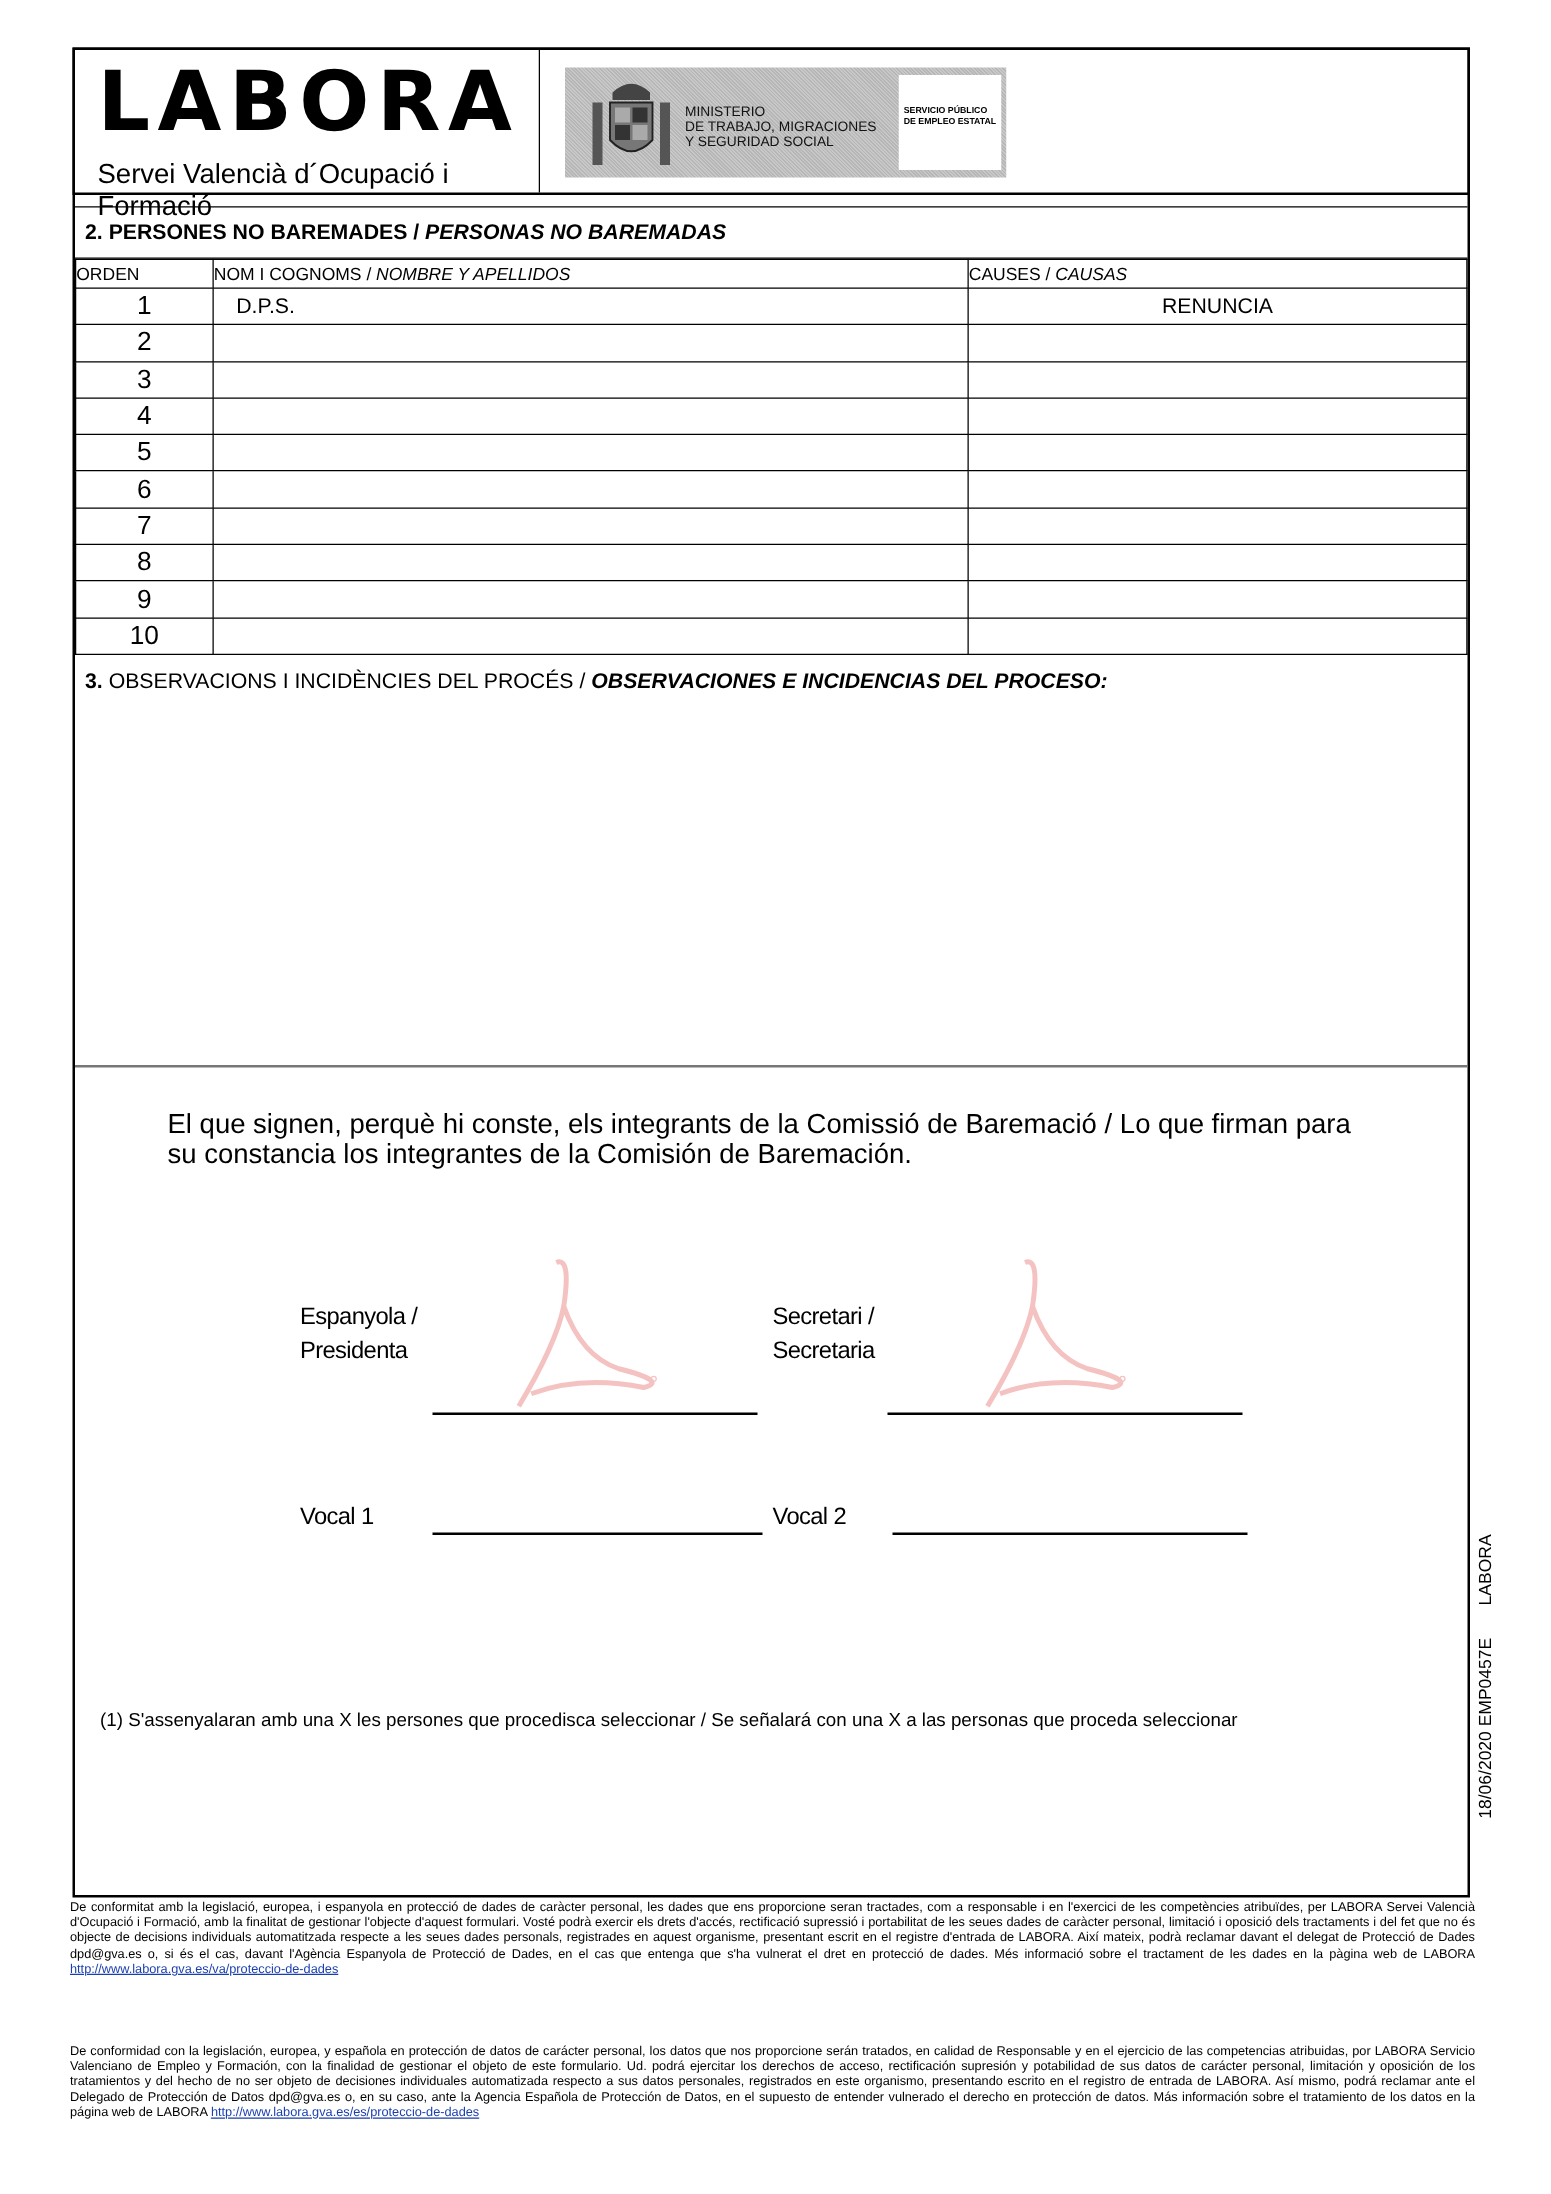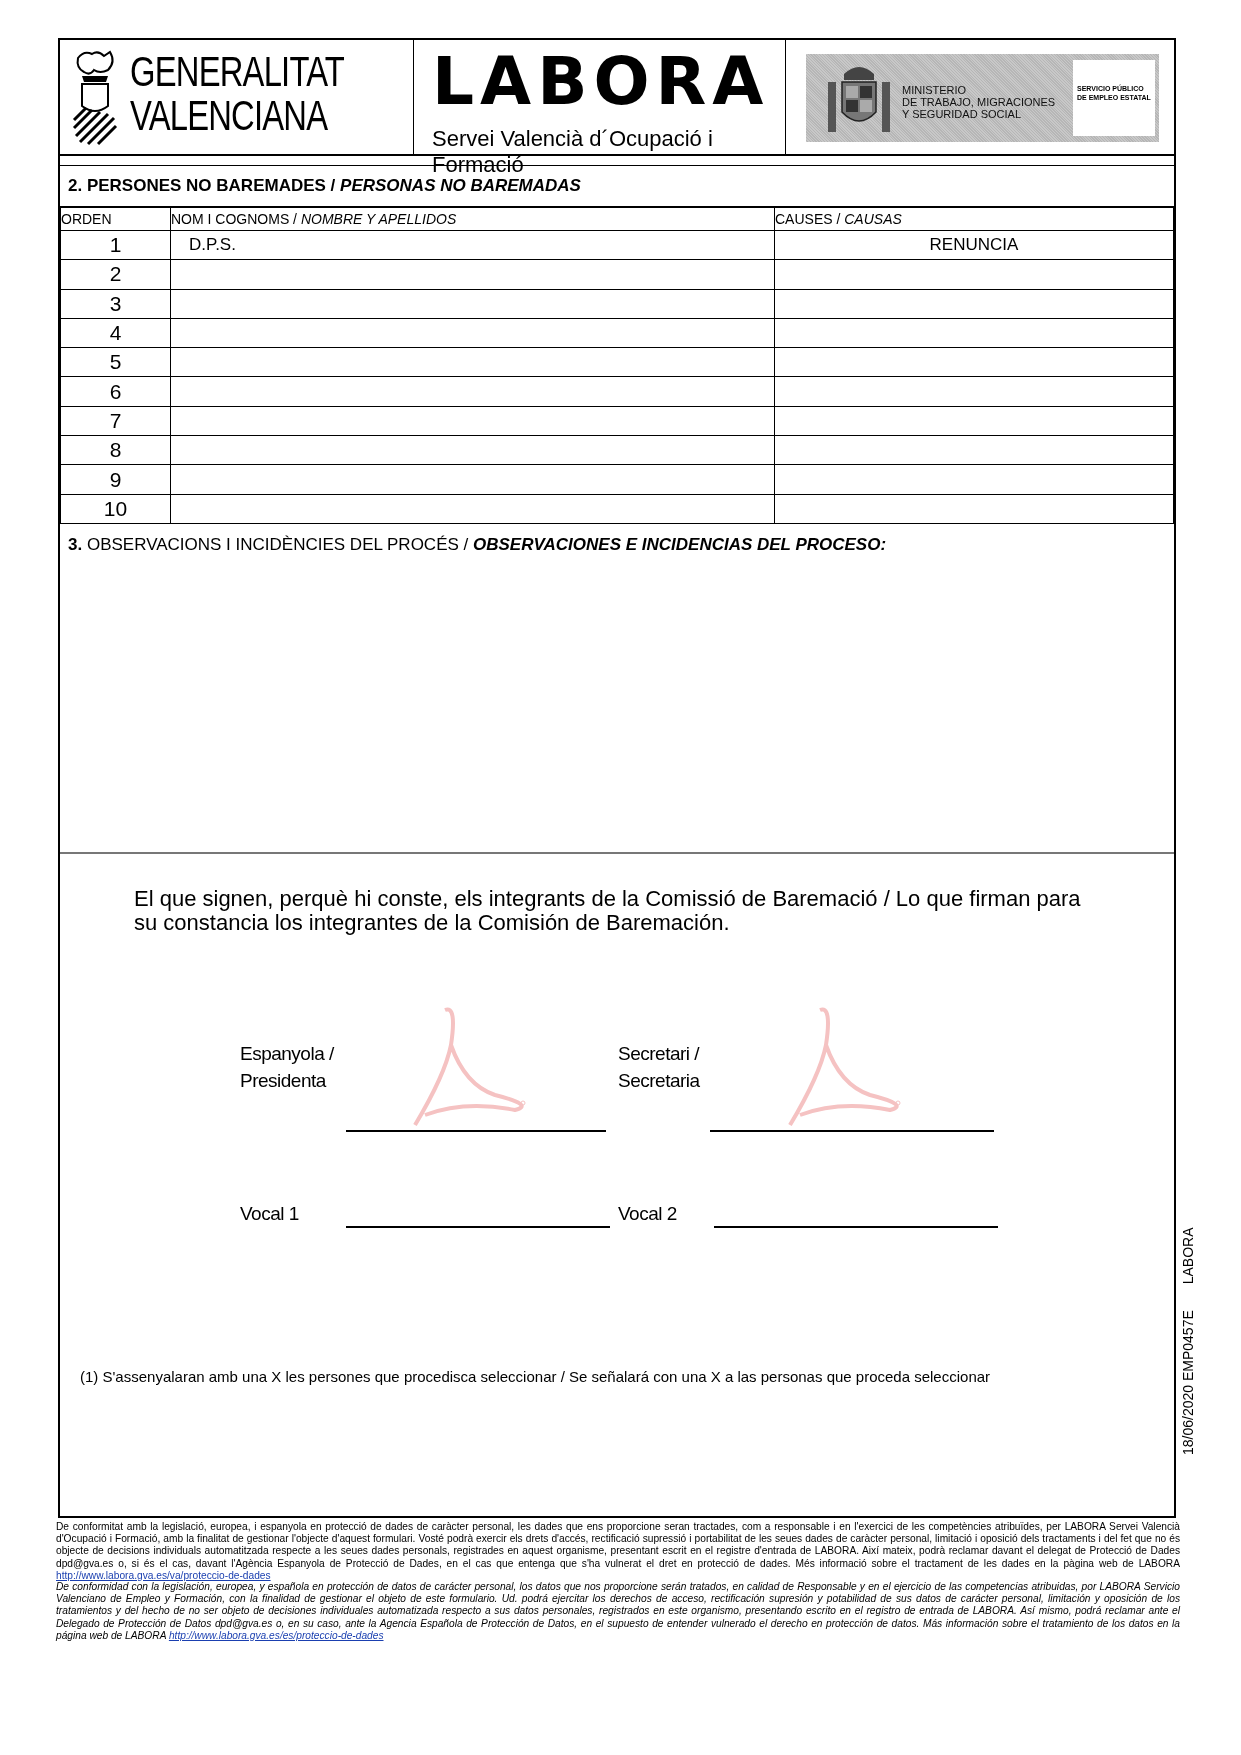--- a/index.html
+++ b/index.html
@@ -48,47 +48,28 @@
   .sig-line { position:absolute; height:1.5px; background:#000; }
   .acro { position:absolute; width:130px; height:125px; }
   .footnote { position:absolute; left:80px; top:1368px; font-size:15px; }
   .side-code { position:absolute; left:1180px; top:1455px; transform:rotate(-90deg); transform-origin:left top; font-size:14px; white-space:nowrap; }
   .side-code span + span { margin-left:22px; }
 
   
   .legal { position:absolute; left:56px; width:1124px; font-size:10.2px; line-height:12.2px; text-align:justify; }
   .legal a { color:#1a3fb0; text-decoration:underline; }
   .legal-va { top:1521px; }
-  .legal-es { top:1581px; font-style:italic; }
+  .legal-es { top:1636px; }
 </style>
 </head>
 <body>
 
 <div class="frame"></div>
 
 <div class="hdr">
-  <div class="hdr-cell gv">
-    <svg class="gv-shield" viewBox="0 0 50 100">
-      <path d="M8 10 Q14 2 22 6 Q28 2 34 8 L40 4 Q46 14 38 22 Q30 26 24 22 Q20 28 14 24 Q6 20 8 10Z" fill="none" stroke="#000" stroke-width="2"></path>
-      <path d="M12 28 L38 28 L36 34 L14 34Z" fill="#000"></path>
-      <path d="M12 36 L38 36 L38 58 Q25 68 12 58Z" fill="none" stroke="#000" stroke-width="2"></path>
-      <g stroke="#000" stroke-width="3">
-        <line x1="4" y1="72" x2="16" y2="60"></line>
-          <line x1="4" y1="80" x2="22" y2="62"></line>
-        <line x1="6" y1="88" x2="30" y2="64"></line>
-          <line x1="10" y1="94" x2="38" y2="66"></line>
-        <line x1="18" y1="96" x2="44" y2="70"></line>
-          <line x1="28" y1="96" x2="46" y2="78"></line>
-      </g>
-    </svg>
-    <div class="gv-text">
-      <div>GENERALITAT</div>
-      <div>VALENCIANA</div>
-    </div>
-  </div>
   <div class="hdr-cell lab">
     <div class="lab-title">LABORA</div>
     <div class="lab-sub">Servei Valencià d´Ocupació i Formació</div>
   </div>
   <div class="hdr-cell min">
     <div class="min-box">
       <svg class="min-coat" viewBox="0 0 70 76">
         <rect x="4" y="22" width="8" height="50" fill="#555"></rect>
         <rect x="58" y="22" width="8" height="50" fill="#555"></rect>
         <path d="M20 14 Q35 0 50 14 L50 20 L20 20Z" fill="#444"></path>

